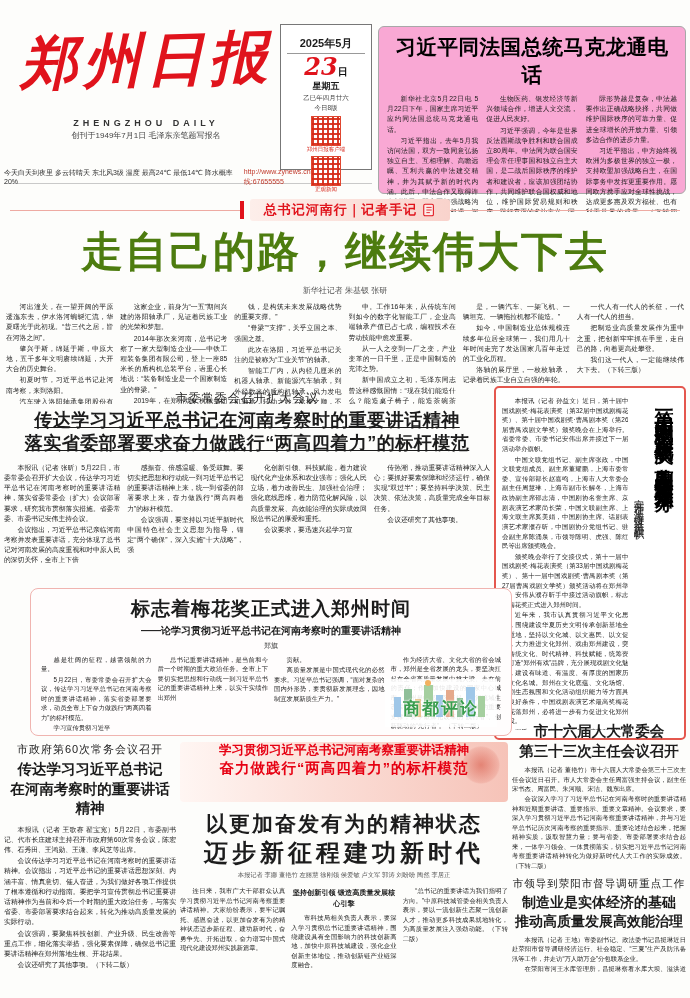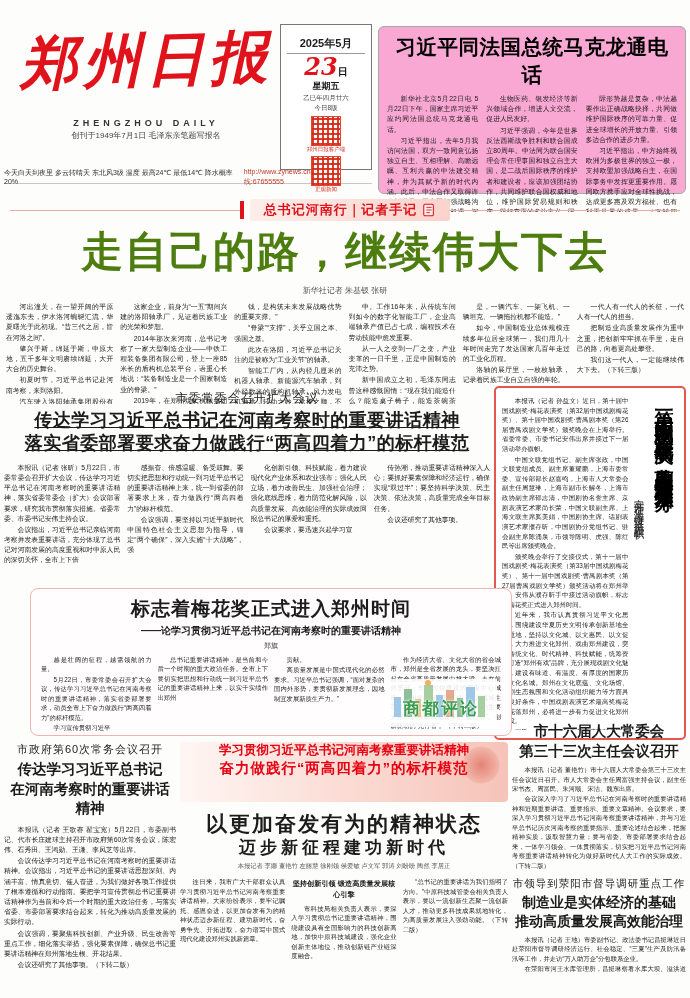--- a/index.html
+++ b/index.html
@@ -96,21 +96,21 @@
   .center-story { position:absolute; left:180px; top:742px; width:328px; height:252px; }
   .slogan-box { position:relative; height:60px; border-radius:4px; 
                 background:linear-gradient(90deg,#fff6f3,#fbded7 45%,#f6c3b8);
                 text-align:center; color:#e60012; font-weight:900; overflow:hidden; }
   .slogan-box .l1 { font-size:12.5px; }
   .slogan-box .l2 { font-size:14.5px; letter-spacing:1px; }
   .slogan-box::after { content:""; position:absolute; right:8px; top:4px; width:38px; height:38px; border-radius:50%;
                 background:radial-gradient(circle, rgba(205,50,30,.45), rgba(205,50,30,.12) 65%, transparent 72%); }
   .center-story h1 { text-align:center; font-weight:900; line-height:1.3; margin-top:8px; }
   .center-story h1 .l1 { font-size:21px; letter-spacing:2px; display:block; }
-  .center-story h1 .l2 { font-size:17px; letter-spacing:4px; display:block;font-family:Liberation Serif, serif; }
+  .center-story h1 .l2 { font-size:24px; letter-spacing:4px; display:block; }
   .center-story .sub { text-align:center; font-size:9.5px; font-weight:bold; margin-top:4px; }
   .center-story .byline { text-align:center; font-size:6.3px; color:#555; margin-top:3px; }
   .center-story .cols { margin-top:6px; height:112px; gap:6px; }
   .center-story .col { font-size:6.3px; }
   .subhead { text-align:center; font-weight:900; font-size:7.2px; margin:2px 0 3px; text-indent:0; }
 
   .rightcol { position:absolute; left:512px; top:722px; width:174px; height:252px; overflow:hidden; }
   .rightcol h1 { text-align:center; font-size:14.5px; font-weight:900; line-height:1.35; }
   .rightcol .body { font-size:6.3px; line-height:1.5; margin-top:4px; }
   .xy { margin-top:7px; }

